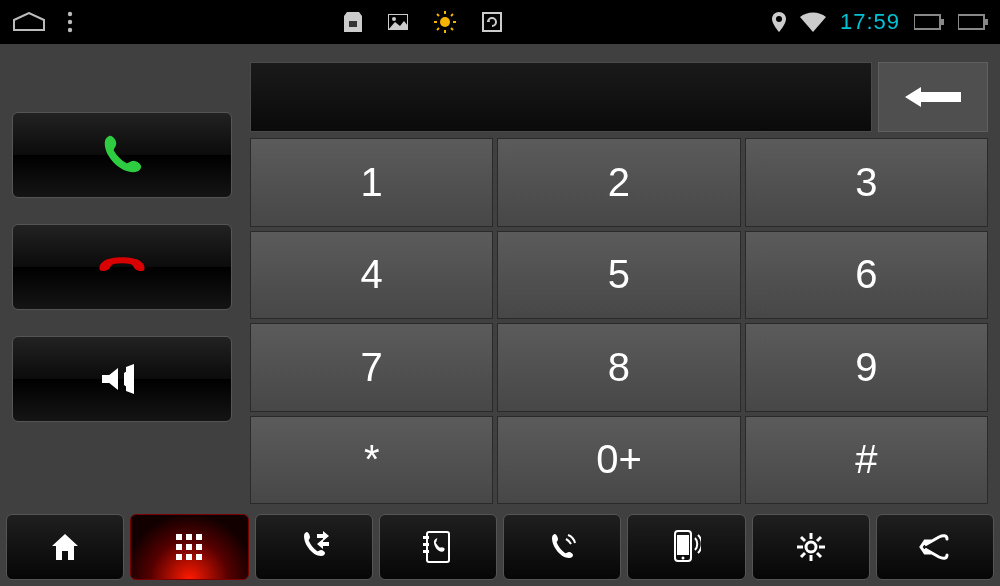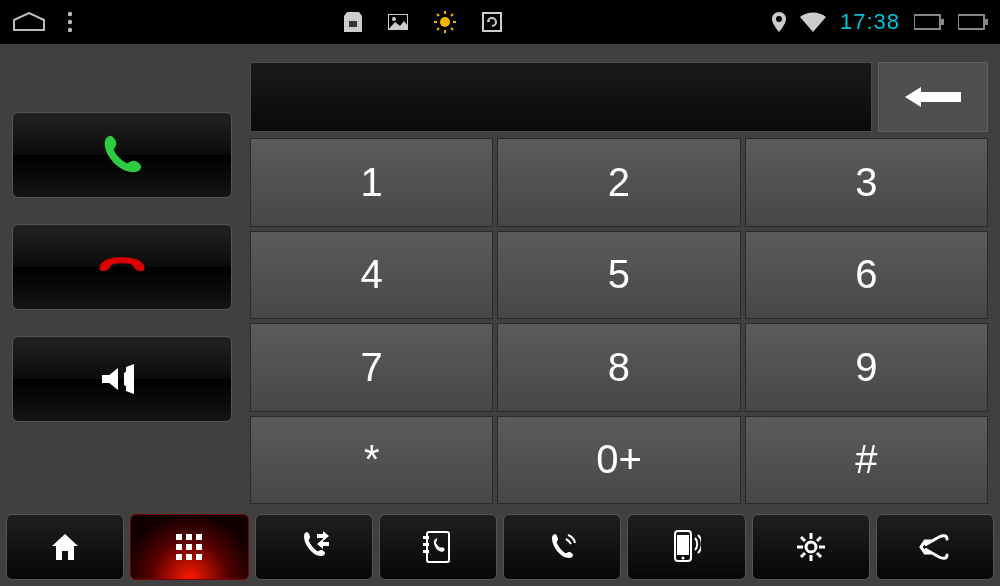--- a/index.html
+++ b/index.html
@@ -193,21 +193,21 @@
       <svg width="14" height="20" viewBox="0 0 14 20">
           <path d="M7 0 C3 0 0 3 0 7 C0 12 7 20 7 20 S14 12 14 7 C14 3 11 0 7 0 Z" fill="#ccc"></path>
           <circle cx="7" cy="7" r="3" fill="#000"></circle>
         </svg>
     </span>
     <span class="status-icon">
       <svg width="26" height="20" viewBox="0 0 26 20">
           <path d="M13 20 L0 5 C7 -1 19 -1 26 5 Z" fill="#ccc"></path>
         </svg>
     </span>
-    <span class="status-time">17:38</span>
+    <span class="status-time">17:59</span>
     <span class="status-icon">
       <svg width="30" height="18" viewBox="0 0 30 18">
           <rect x="0" y="2" width="26" height="14" fill="none" stroke="#888" stroke-width="2"></rect>
           <rect x="26" y="6" width="4" height="6" fill="#888"></rect>
         </svg>
     </span>
     <span class="status-icon">
       <svg width="30" height="18" viewBox="0 0 30 18">
           <rect x="0" y="2" width="26" height="14" fill="none" stroke="#888" stroke-width="2"></rect>
           <rect x="26" y="6" width="4" height="6" fill="#888"></rect>

